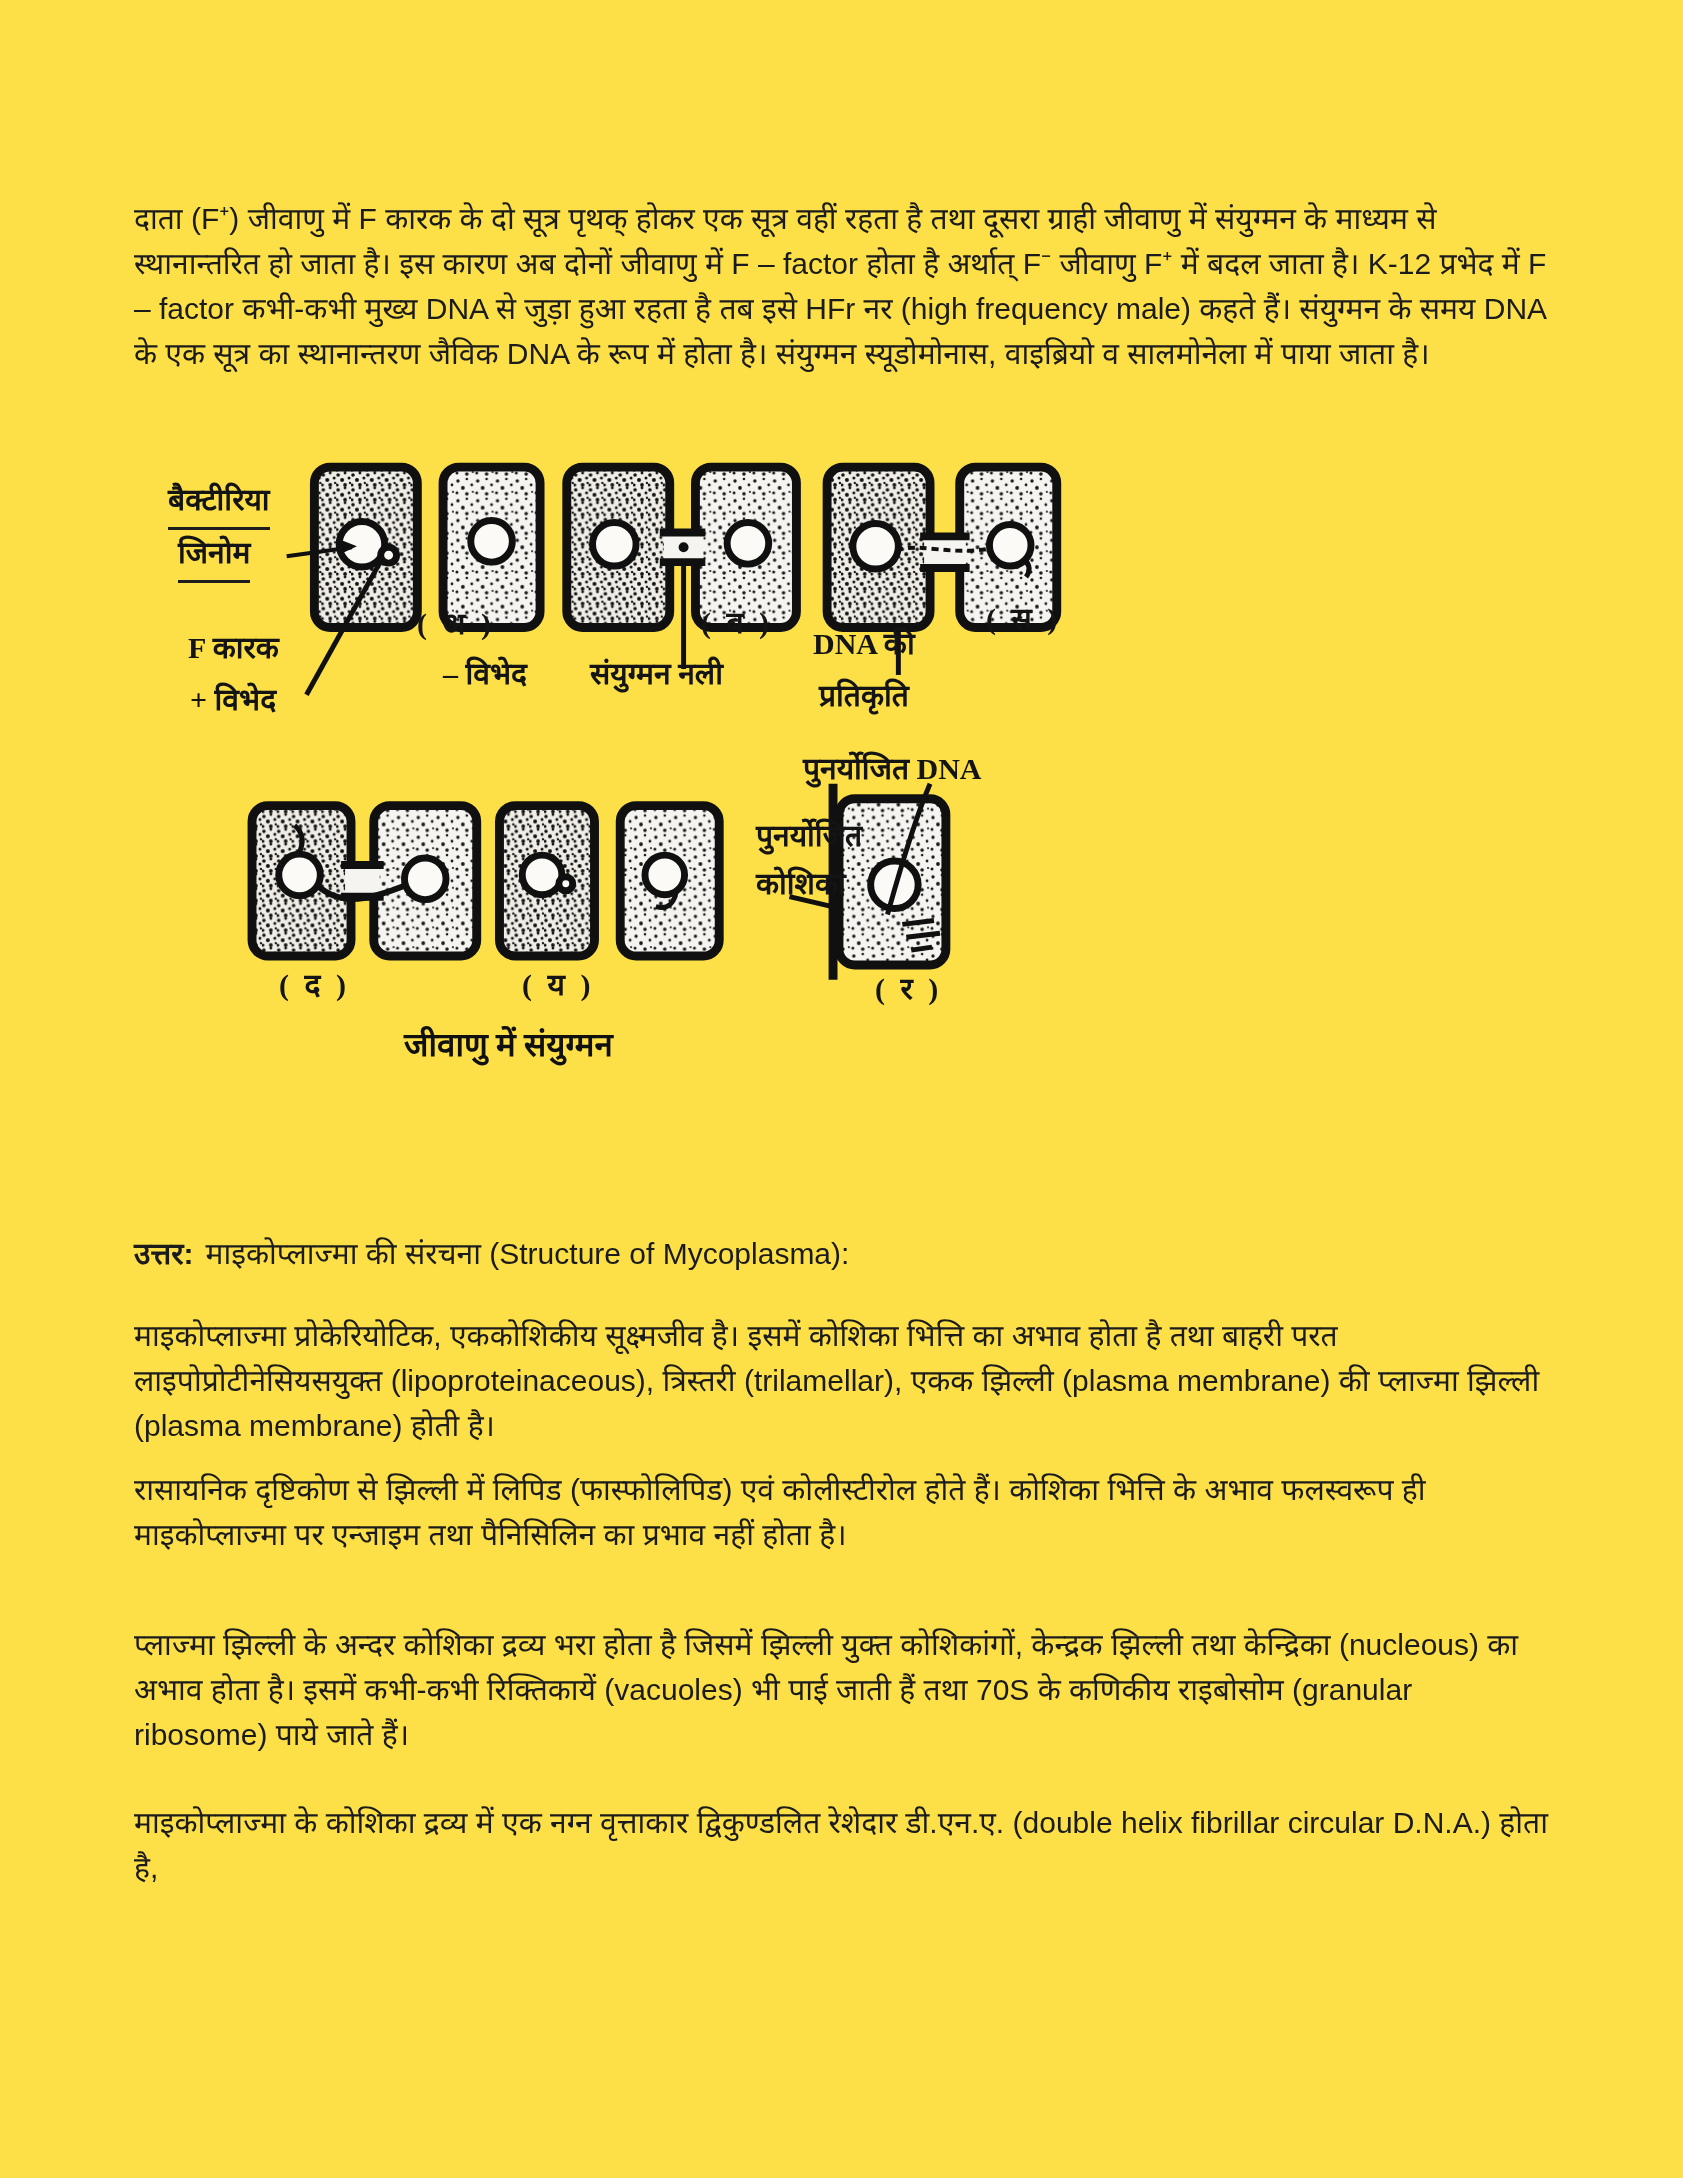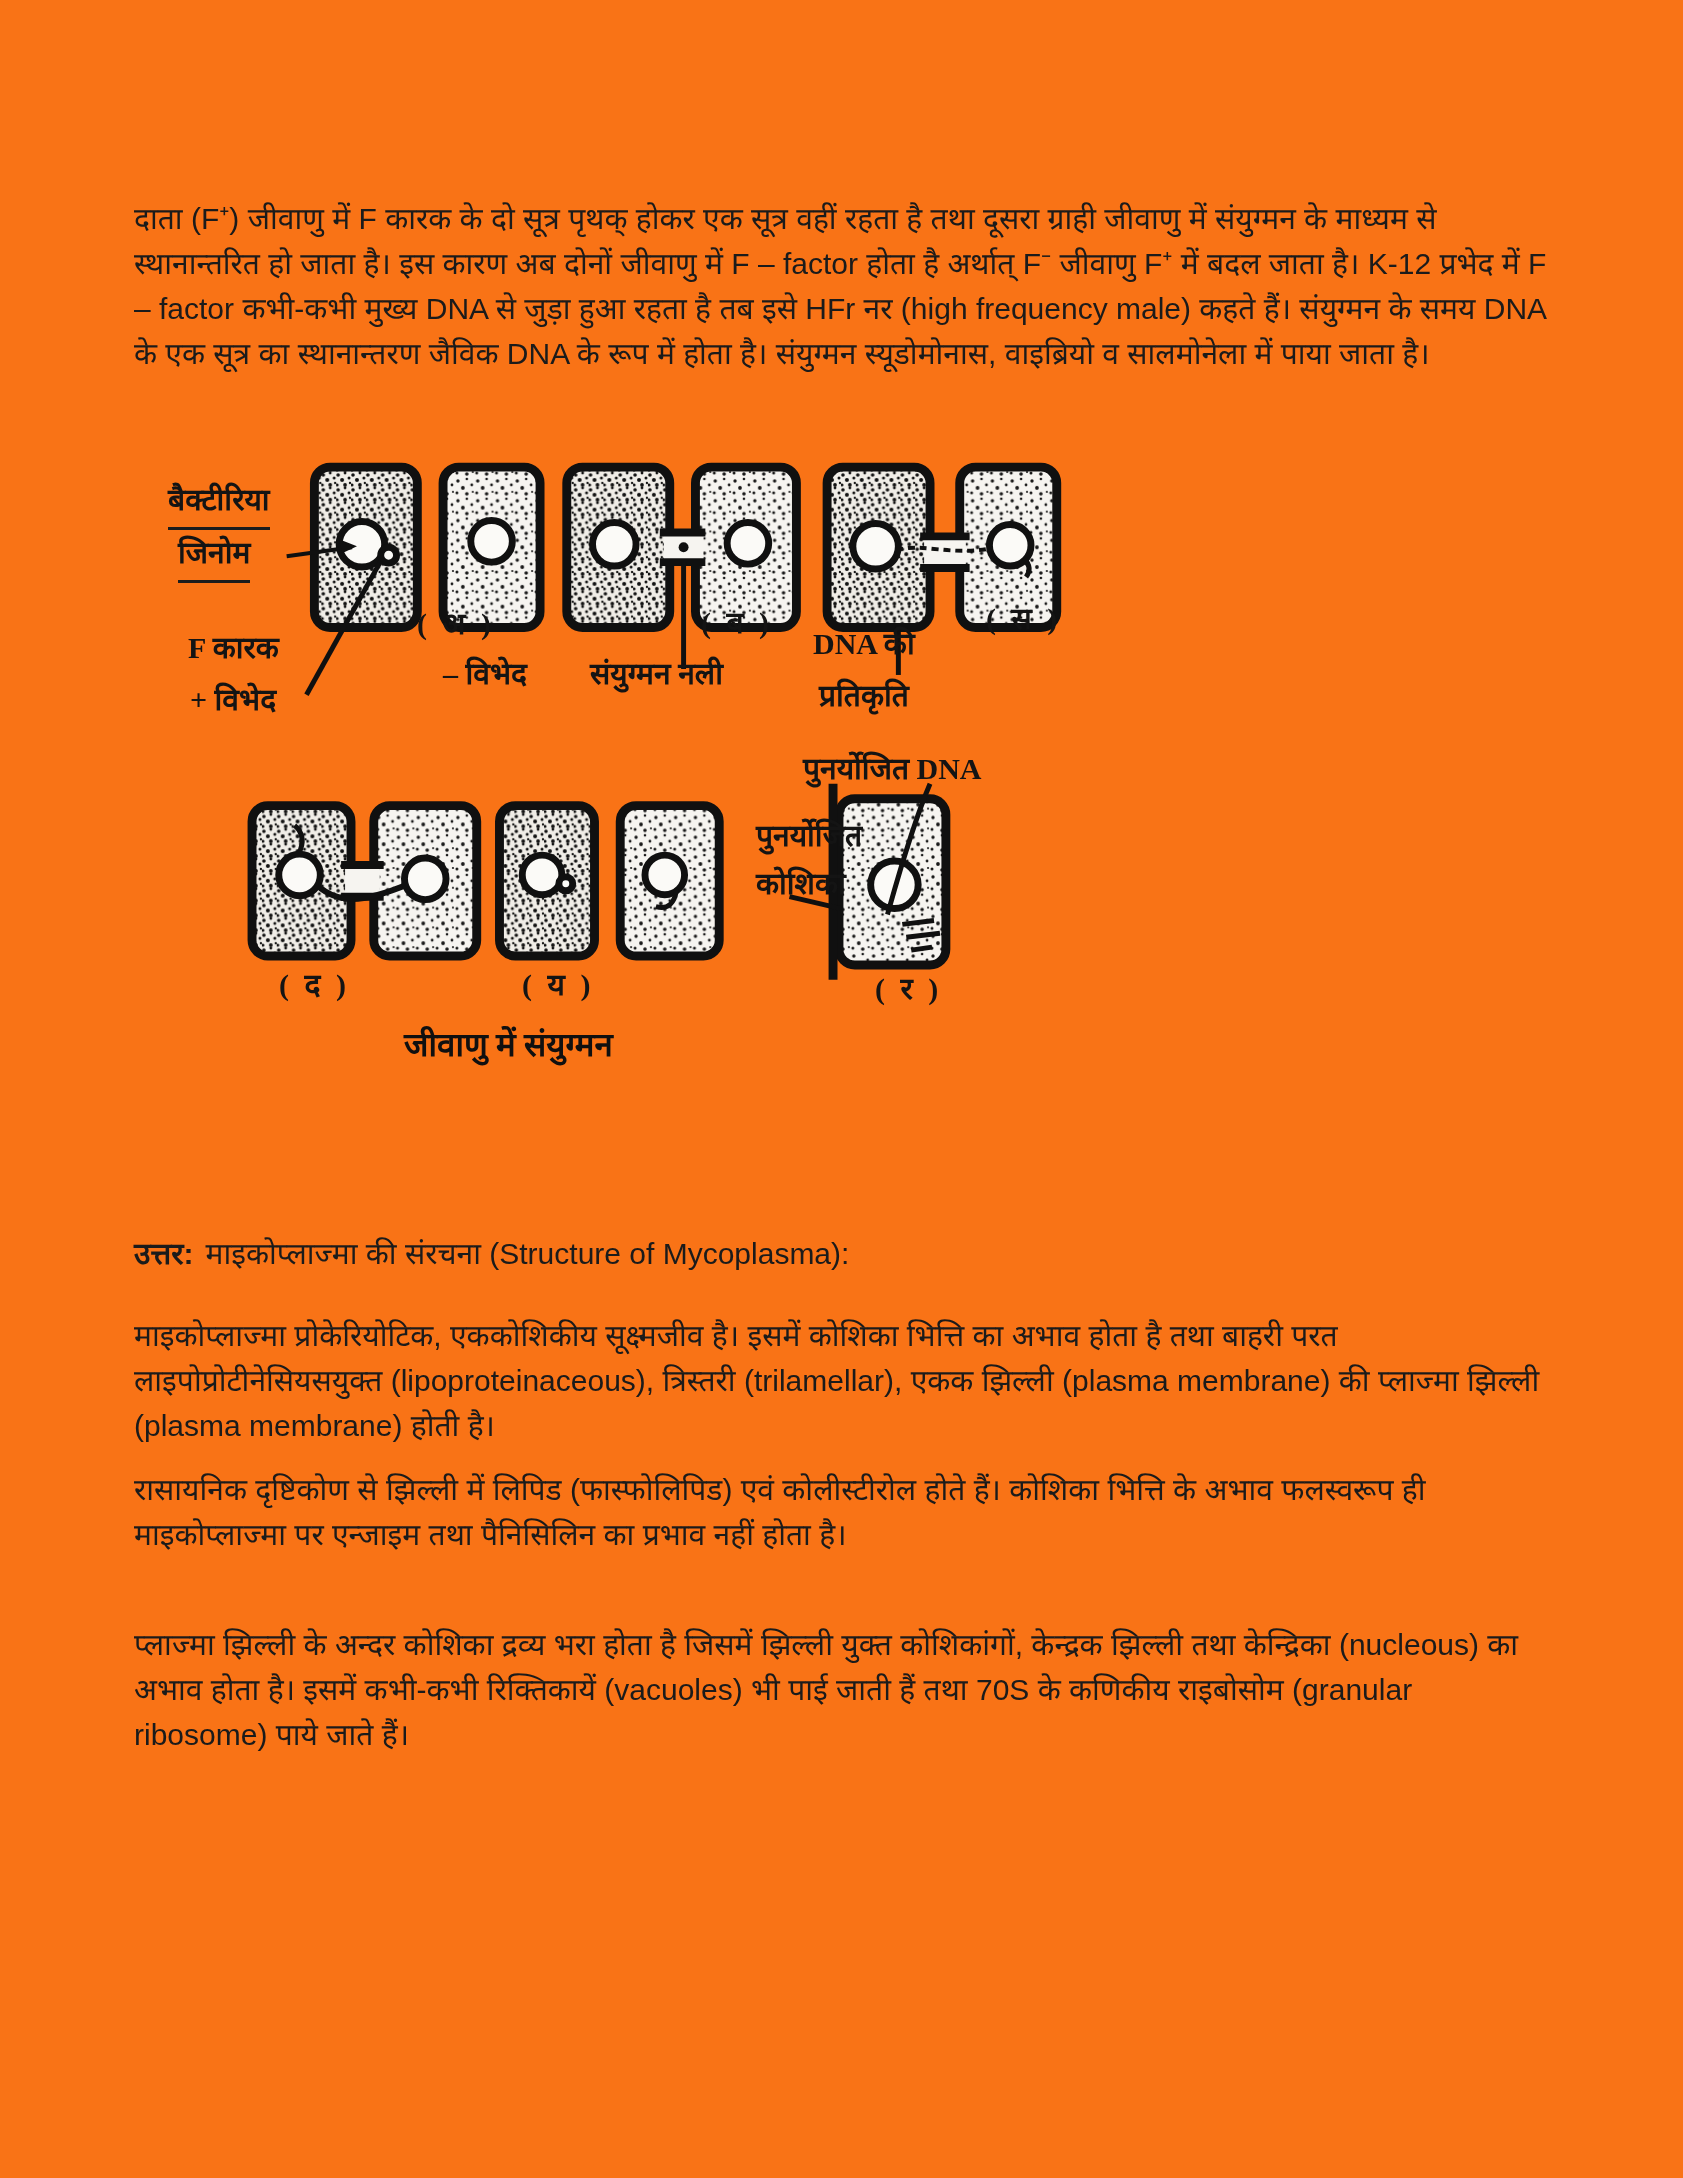--- a/index.html
+++ b/index.html
@@ -1,20 +1,20 @@
 <!DOCTYPE html>
 <html><head>
 <meta charset="utf-8">
 <style>
   html,body{margin:0;padding:0;background:#e8e8e8;}
   .page{
     position:relative;
     width:1683px;
     height:2178px;
-    background:#f97316;
+    background:#fde047;
     font-family:"Liberation Sans", sans-serif;
     color:#1b1b1b;
     overflow:hidden;
   }
   .body-text{
     position:absolute;
     left:134px;
     width:1418px;
     margin:0;
     font-size:30px;
@@ -195,15 +195,16 @@
   </figure>
 
 
   <p class="body-text" style="top:1231px;">
     <strong class="answer-label">उत्तर:</strong><span>माइकोप्लाज्मा की संरचना (Structure of Mycoplasma):</span>
   </p>
 
   <p class="body-text" style="top:1467px;">रासायनिक दृष्टिकोण से झिल्ली में लिपिड (फास्फोलिपिड) एवं कोलीस्टीरोल होते हैं। कोशिका भित्ति के अभाव फलस्वरूप ही माइकोप्लाज्मा पर एन्जाइम तथा पैनिसिलिन का प्रभाव नहीं होता है।</p>
   <p class="body-text" style="top:1313px;">माइकोप्लाज्मा प्रोकेरियोटिक, एककोशिकीय सूक्ष्मजीव है। इसमें कोशिका भित्ति का अभाव होता है तथा बाहरी परत लाइपोप्रोटीनेसियसयुक्त (lipoproteinaceous), त्रिस्तरी (trilamellar), एकक झिल्ली (plasma membrane) की प्लाज्मा झिल्ली (plasma membrane) होती है।</p>
   <p class="body-text" style="top:1622px;">प्लाज्मा झिल्ली के अन्दर कोशिका द्रव्य भरा होता है जिसमें झिल्ली युक्त कोशिकांगों, केन्द्रक झिल्ली तथा केन्द्रिका (nucleous) का अभाव होता है। इसमें कभी-कभी रिक्तिकायें (vacuoles) भी पाई जाती हैं तथा 70S के कणिकीय राइबोसोम (granular ribosome) पाये जाते हैं।</p>
+  <p class="body-text" style="top:1800px;">माइकोप्लाज्मा के कोशिका द्रव्य में एक नग्न वृत्ताकार द्विकुण्डलित रेशेदार डी.एन.ए. (double helix fibrillar circular D.N.A.) होता है,</p>
 
 </div>
 
 
 </body></html>

